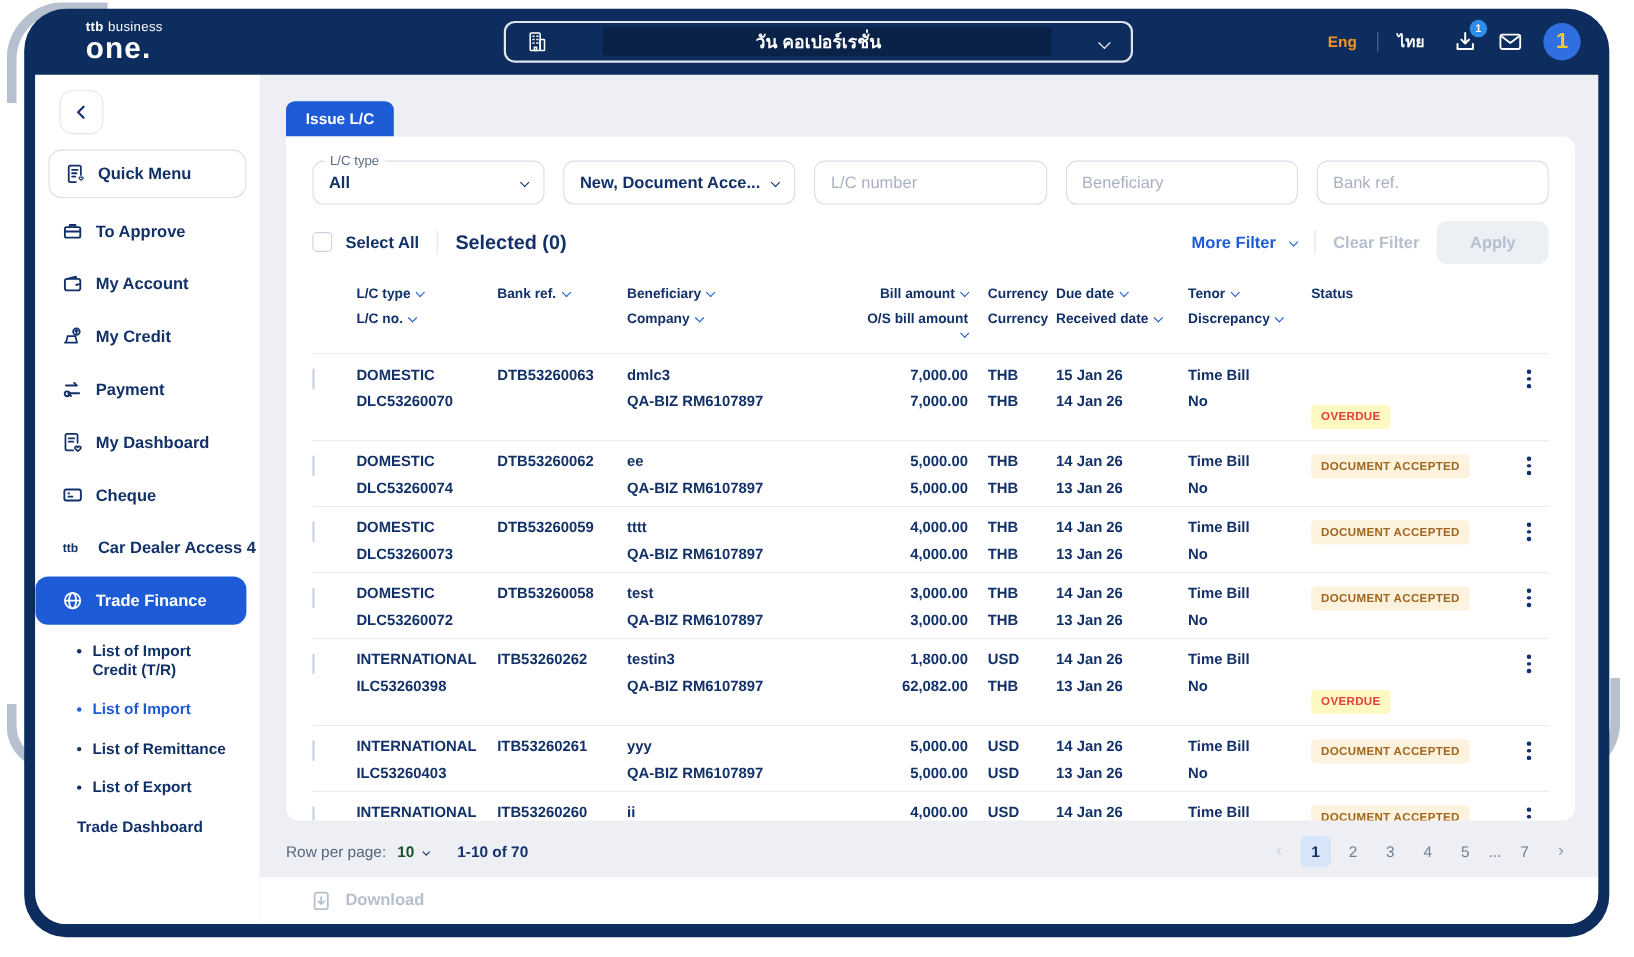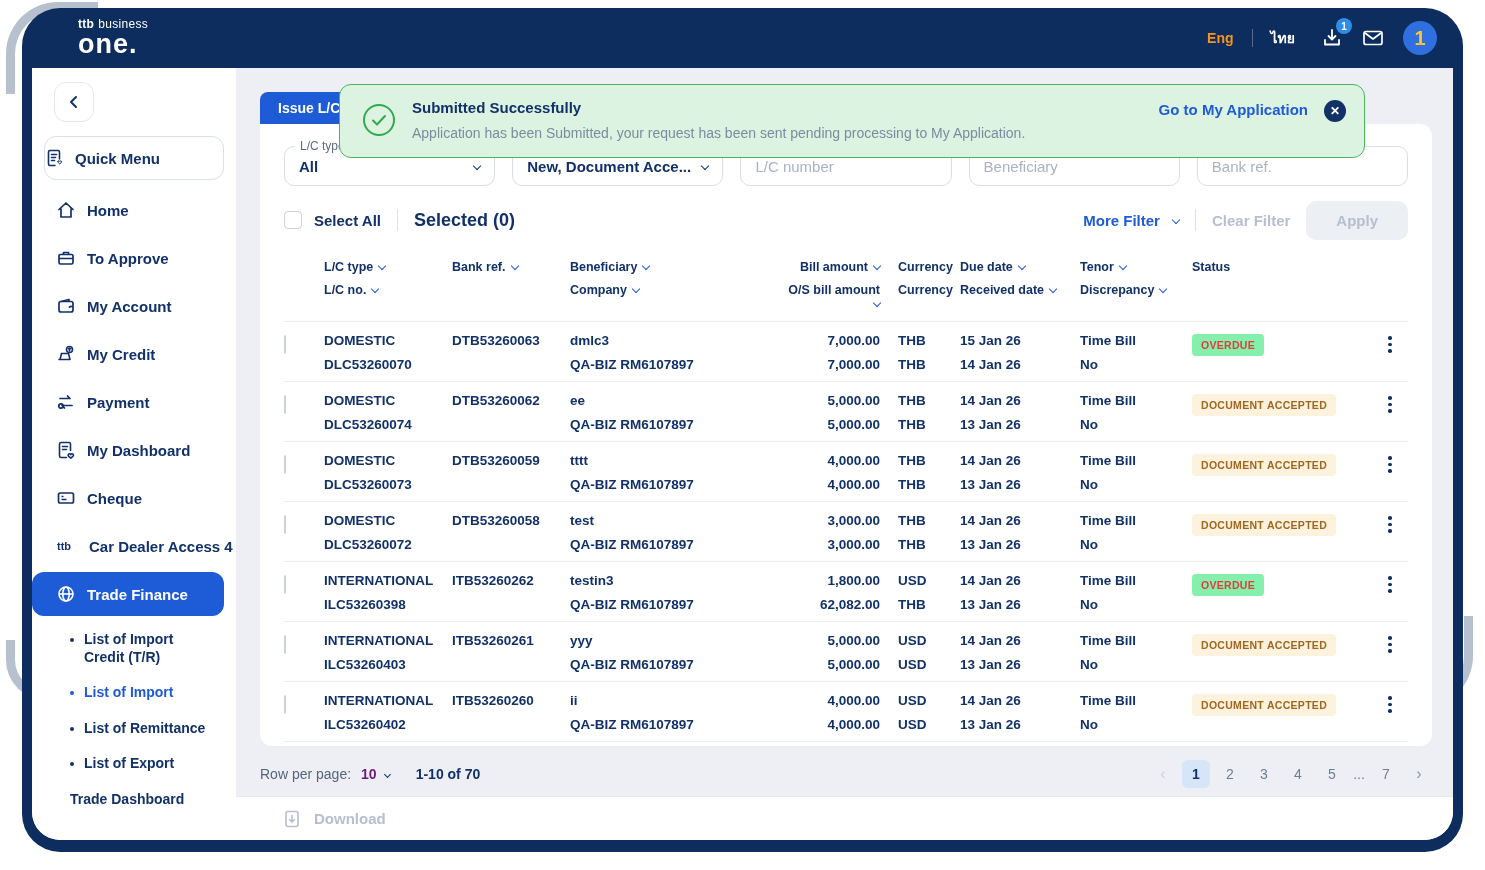--- a/index.html
+++ b/index.html
@@ -39,21 +39,21 @@
   .icon-btn { position:relative; cursor:pointer; display:flex; align-items:center; }
   .badge { position:absolute; top:-9px; right:-9px; min-width:16px; height:16px; border-radius:8px;
     background:#2e8de8; color:#fff; font-size:10px; font-weight:700; display:flex; align-items:center; justify-content:center; padding:0 4px; }
   .avatar { width:34px; height:34px; border-radius:50%; background:#2f6fe0; display:flex; align-items:center; justify-content:center;
     color:#ffc62b; font-size:20px; font-weight:800; cursor:pointer; }
 
   
   .sidebar { width:204px; background:#ffffff; flex:0 0 204px; padding-top:14px; position:relative; overflow:hidden; }
   .back-btn { width:40px; height:40px; margin-left:22px; border:1px solid #e3e7ef; border-radius:12px;
     background:#fff; display:flex; align-items:center; justify-content:center; cursor:pointer; }
-  .quick-menu { margin:14px 12px 6px 12px; border:1px solid #d9dfeb; border-radius:12px; padding:11px 0;
+  .quick-menu { margin:14px 12px 6px 12px; border:1px solid #d9dfeb; border-radius:12px; padding:11px 14px;
     display:flex; align-items:center; gap:10px; cursor:pointer; }
   .quick-menu span { font-size:15px; font-weight:700; color:#123169; }
   .nav { display:flex; flex-direction:column; }
   .nav-item { display:flex; align-items:center; gap:11px; padding:14px 0 14px 24px; cursor:pointer; }
   .nav-item span { font-size:15px; font-weight:700; color:#123169; }
   .nav-item.active { background:#1e5bd6; border-radius:12px; margin:2px 12px 2px 0; padding:12px 0 12px 24px; }
   .nav-item.active span { color:#fff; }
   .sub-item { display:flex; align-items:flex-start; gap:10px; padding:9px 10px 9px 38px; cursor:pointer; }
   .sub-item .dot { width:4px; height:4px; border-radius:50%; background:#123169; margin-top:7px; flex:0 0 4px; }
   .sub-item span { font-size:14px; font-weight:600; color:#123169; line-height:1.25; }
@@ -104,29 +104,29 @@
   .hline2 { margin-top:9px; }
   .chev { display:inline-block; width:6px; height:6px; border-right:1.7px solid #1e5bd6; border-bottom:1.7px solid #1e5bd6;
     transform:rotate(45deg); margin-left:6px; vertical-align:2px; }
   .chev.navy { border-color:#123169; }
   .chev.white { border-color:#ffffff; width:8px; height:8px; }
   .trow { border-top:1px solid #e9edf2; padding:12px 0 10px 0; min-height:57px; }
   .tcell { font-size:13.5px; font-weight:600; color:#123169; line-height:1; }
   .tcell .l2 { margin-top:10px; }
   .amount { text-align:right; padding-right:18px; }
   .status-badge { display:inline-block; font-size:10.5px; font-weight:700; letter-spacing:.3px; padding:5px 9px; border-radius:4px; }
-  .status-badge.overdue { background:#86efac; color:#e23d3d; }
+  .status-badge.overdue { background:#fef9c3; color:#e23d3d;margin-top:34px; }
   .status-badge.accepted { background:#fdf2de; color:#a0661d; }
   .kebab { display:flex; flex-direction:column; gap:3px; align-items:center; padding-top:2px; cursor:pointer; }
   .kebab i { width:3.5px; height:3.5px; border-radius:50%; background:#123169; }
 
   
   .pagerow { position:absolute; left:24px; right:21px; top:684px; height:44px; display:flex; align-items:center; }
   .pagerow .rpp { font-size:14px; color:#56647c; }
-  .pagerow .rppv { font-size:14px; font-weight:700; color:#701a75; margin-left:10px; cursor:pointer; }
+  .pagerow .rppv { font-size:14px; font-weight:700; color:#14532d; margin-left:10px; cursor:pointer; }
   .pagerow .range { font-size:14px; font-weight:600; color:#123169; margin-left:26px; }
   .pages { margin-left:auto; display:flex; align-items:center; gap:6px; }
   .parrow { width:26px; height:26px; display:flex; align-items:center; justify-content:center; font-size:16px; cursor:pointer; }
   .pnum { min-width:28px; height:28px; display:flex; align-items:center; justify-content:center;
     font-size:14px; color:#6e7e95; border-radius:6px; cursor:pointer; }
   .pnum.active { background:#d7e5f8; color:#123169; font-weight:700; }
 
   
   .footer { position:absolute; left:0; right:0; bottom:0; height:44px; background:#fff; border-top:1px solid #e6e9ef;
     display:flex; align-items:center; padding-left:46px; gap:12px; }
@@ -142,20 +142,32 @@
   <div class="arc-br"></div>
 
   <div class="window">
 
     <div class="topbar">
       <div class="logo">
         <div class="l1"><b>ttb</b><span>business</span></div>
         <div class="l2">one.</div>
       </div>
 
+      <div class="company">
+        <div class="bicon">
+          <svg width="22" height="22" viewBox="0 0 22 22" fill="none" stroke="#ffffff" stroke-width="1.4">
+            <rect x="5" y="3" width="9" height="16" rx="1"></rect>
+            <rect x="14" y="9" width="4" height="10" rx="0.5"></rect>
+            <path d="M7 6h2M10.5 6h2M7 9h2M10.5 9h2M7 12h2M10.5 12h2M8.8 16h2v3h-2z"></path>
+          </svg>
+        </div>
+        <div class="redact"></div>
+        <div class="cname">วัน คอเปอร์เรชั่น</div>
+        <span class="chev white chev-down" style="position:absolute;right:20px;top:14px;"></span>
+      </div>
 
       <div class="top-right">
         <span class="lang-en">Eng</span>
         <span class="lang-sep"></span>
         <span class="lang-th">ไทย</span>
         <div class="icon-btn" style="margin-left:8px;">
           <svg width="22" height="22" viewBox="0 0 22 22" fill="none" stroke="#ffffff" stroke-width="1.8" stroke-linecap="round" stroke-linejoin="round">
             <path d="M11 3v9M7.5 9L11 12.5 14.5 9M4 13v4.5h14V13"></path>
           </svg>
           <span class="badge">1</span>
@@ -184,26 +196,20 @@
             <path d="M5 2.5h8a1.5 1.5 0 011.5 1.5v7"></path>
               <path d="M5 2.5A1.5 1.5 0 003.5 4v12A1.5 1.5 0 005 17.5h5"></path>
             <path d="M6.5 6.5h5M6.5 9.5h4M6.5 12.5h3"></path>
             <path d="M13.2 13.2c.8-.9 2.3-.5 2.6.6.3-1.1 1.8-1.5 2.6-.6.6.7.5 1.8-.2 2.4l-2.4 2-2.4-2c-.7-.6-.8-1.7-.2-2.4z" transform="scale(0.62) translate(8,8)"></path>
           </svg>
           <span>Quick Menu</span>
         </div>
 
         <div class="nav">
           <div class="nav-item">
-            <svg width="20" height="20" viewBox="0 0 20 20" fill="none" stroke="#123169" stroke-width="1.7" stroke-linecap="round" stroke-linejoin="round">
-                <path d="M3 9.5L10 3l7 6.5M5 8.5V17h10V8.5"></path>
-              </svg>
-            <span>Home</span>
-          </div>
-          <div class="nav-item">
             <svg width="20" height="20" viewBox="0 0 20 20" fill="none" stroke="#123169" stroke-width="1.7" stroke-linejoin="round">
                 <rect x="3" y="6.5" width="14" height="9.5" rx="1.5"></rect>
                 <path d="M7.5 6.5V4.5h5v2M3 10.5h14"></path>
               </svg>
             <span>To Approve</span>
           </div>
           <div class="nav-item">
             <svg width="20" height="20" viewBox="0 0 20 20" fill="none" stroke="#123169" stroke-width="1.7" stroke-linejoin="round">
                 <rect x="3" y="5.5" width="14" height="10.5" rx="2"></rect>
                 <path d="M14 10.5h3"></path>
@@ -277,32 +283,20 @@
 
             <span>Trade Dashboard</span>
           </div>
         </div>
       </div>
 
       <div class="content">
 
         <div class="tab">Issue L/C</div>
 
-        <div class="banner">
-          <svg width="34" height="34" viewBox="0 0 34 34" fill="none" style="margin-top:4px;">
-            <circle cx="17" cy="17" r="15" stroke="#33a94d" stroke-width="2"></circle>
-            <path d="M11 17.5l4 4 8-8.5" stroke="#33a94d" stroke-width="2" stroke-linecap="round" stroke-linejoin="round"></path>
-          </svg>
-          <div class="btexts">
-            <div class="btitle">Submitted Successfully</div>
-            <div class="bmsg">Application has been Submitted, your request has been sent pending processing to My Application.</div>
-          </div>
-          <div class="baction">Go to My Application</div>
-          <div class="bclose">✕</div>
-        </div>
 
         <div class="card">
 
           <div class="filters">
             <div class="field">
               <span class="flabel">L/C type</span>
               <span class="fvalue">All</span>
               <span class="chev navy"></span>
             </div>
             <div class="field">

